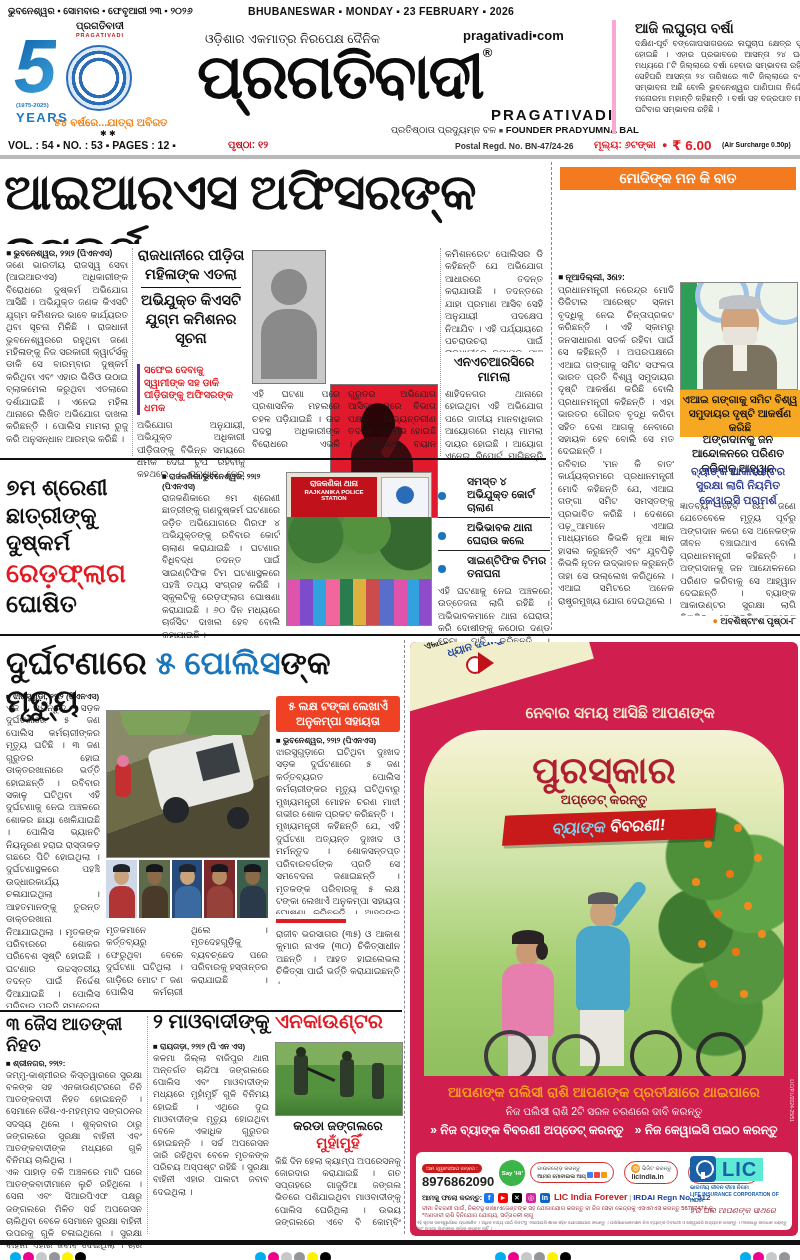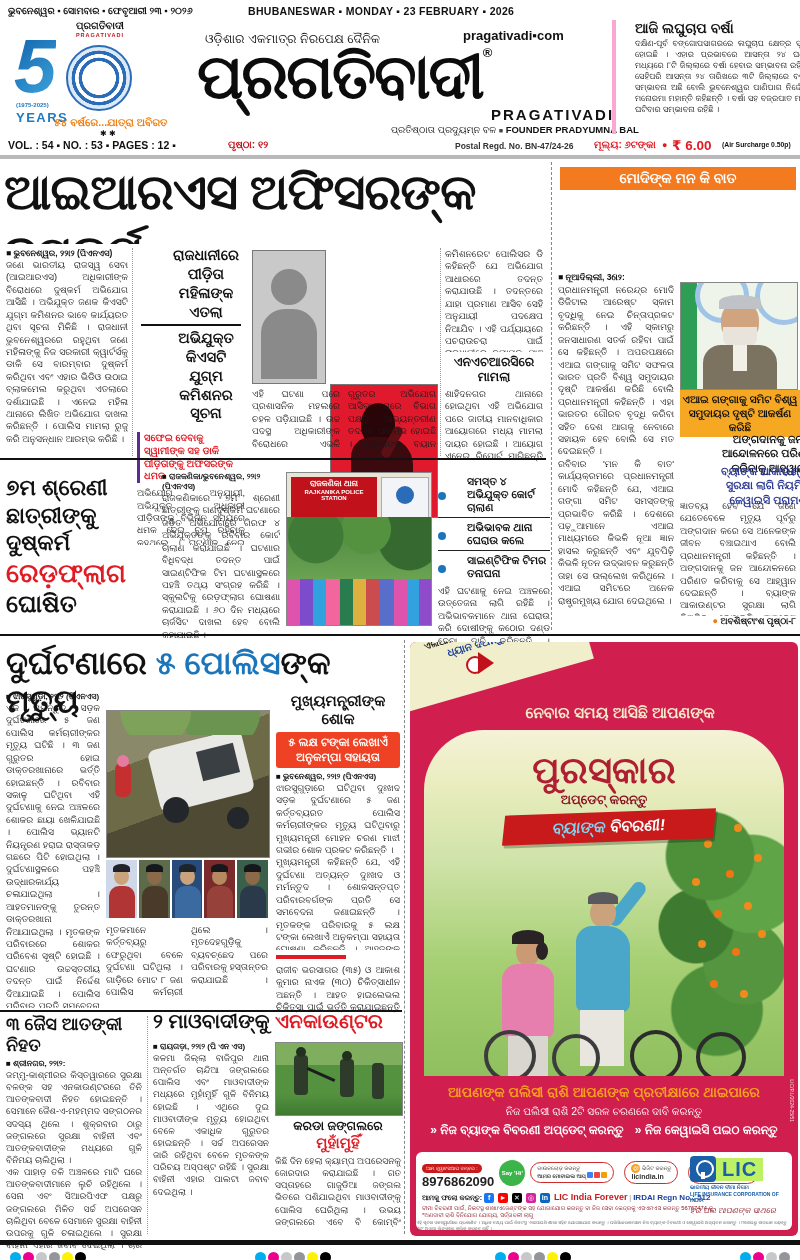--- a/index.html
+++ b/index.html
@@ -7,21 +7,21 @@
         font-family:"Liberation Sans","DejaVu Sans",sans-serif;color:#111;overflow:hidden;margin:0 auto;}
   .abs{position:absolute;}
   .byline{font-weight:bold;font-size:8.5px;color:#111;}
   .body{font-size:9.2px;line-height:1.35;text-align:justify;color:#1a1a1a;}
   .prewrap{white-space:pre-line;}
   .hidden-overflow{overflow:hidden;}
   .vrule{border-left:1px dotted #999;}
   .vdash{border-left:1px dashed #888;}
   .hrule{background:#111;}
   .center{text-align:center;}
-  .bold{font-weight:bold;margin-left:30px;}
+  .bold{font-weight:bold;}
   
   .title-big{font-size:62px;font-weight:900;letter-spacing:-2px;color:#0c0c0c;line-height:1;}
   .weather-box{border-left:4px solid #f9a8d4;padding-left:19px;}
   
   .kicker{background:#f47a1f;color:#fff;font-weight:bold;font-size:14px;text-align:center;line-height:23px;}
   
   .photo{overflow:hidden;position:relative;}
   .dot{display:inline-block;width:11px;height:11px;border-radius:50%;margin-right:2px;vertical-align:middle;}
   .dot-c{background:#00aeef}.dot-m{background:#ec008c}.dot-lg{background:#c7c8ca}
   .dot-g{background:#939598}.dot-y{background:#fff200}.dot-k{background:#000}
@@ -97,21 +97,21 @@
     <div class="abs" style="left:6px;top:88px;width:122px;height:208px;">
       <div class="byline">■ ଭୁବନେଶ୍ୱର, ୨୨ା୨ (ପିଏନଏସ)</div>
       <div class="body hidden-overflow" style="height:194px;">ଜଣେ ଭାରତୀୟ ରାଜସ୍ୱ ସେବା (ଆଇଆରଏସ) ଅଧିକାରୀଙ୍କ ବିରୋଧରେ ଦୁଷ୍କର୍ମ ଅଭିଯୋଗ ଆସିଛି । ଅଭିଯୁକ୍ତ ଜଣକ କିଏସଟି ଯୁଗ୍ମ କମିଶନର ଭାବେ କାର୍ଯ୍ୟରତ ଥିବା ସୂଚନା ମିଳିଛି । ରାଜଧାନୀ ଭୁବନେଶ୍ୱରରେ ରହୁଥିବା ଜଣେ ମହିଳାଙ୍କୁ ନିଜ ସରକାରୀ କ୍ୱାର୍ଟର୍ସକୁ ଡାକି ସେ ବାରମ୍ବାର ଦୁଷ୍କର୍ମ କରିଥିବା ଏବଂ ଏହାର ଭିଡିଓ ଉଠାଇ ବ୍ଲାକମେଲ କରୁଥିବା ଏତଲାରେ ଦର୍ଶାଯାଇଛି । ଏନେଇ ମହିଳା ଥାନାରେ ଲିଖିତ ଅଭିଯୋଗ ଦାଖଲ କରିଛନ୍ତି । ପୋଲିସ ମାମଲା ରୁଜୁ କରି ଅନୁସନ୍ଧାନ ଆରମ୍ଭ କରିଛି ।</div>
     </div>
     <div class="abs vrule" style="left:132px;top:88px;height:208px;"></div>
 
     <div class="abs" style="left:137px;top:86px;width:108px;height:210px;">
       <div class="center bold" style="font-size:14.5px;line-height:1.3;">ରାଜଧାନୀରେ ପୀଡ଼ିତା ମହିଳାଙ୍କ ଏତଲା</div>
       <div style="height:1.6px;background:#111;margin:3px 4px;"></div>
       <div class="center bold" style="font-size:14.5px;line-height:1.3;">ଅଭିଯୁକ୍ତ କିଏସଟି ଯୁଗ୍ମ କମିଶନର ସୂଚନା</div>
-      <div style="border-left:3px solid #5b2d90;padding-left:4px;margin-top:9px;color:#e01b24;font-weight:bold;font-size:9.8px;line-height:1.3;">ସଫେଇ ଦେବାକୁ ସ୍ୱାମୀଙ୍କ ସହ ଡାକି ପୀଡ଼ିତାଙ୍କୁ ଅଫିସରଙ୍କ ଧମକ</div>
+      <div style="border-left:3px solid #5b2d90;padding-left:4px;margin-top:16px;color:#e01b24;font-weight:bold;font-size:9.8px;line-height:1.3;">ସଫେଇ ଦେବାକୁ ସ୍ୱାମୀଙ୍କ ସହ ଡାକି ପୀଡ଼ିତାଙ୍କୁ ଅଫିସରଙ୍କ ଧମକ</div>
       <div class="body hidden-overflow" style="height:58px;margin-top:4px;">ଅଭିଯୋଗ ଅନୁଯାୟୀ, ଅଭିଯୁକ୍ତ ଅଧିକାରୀ ପୀଡ଼ିତାଙ୍କୁ ବିଭିନ୍ନ ସମୟରେ ଧମକ ଦେଇ ଚୁପ ରହିବାକୁ କହୁଥିଲେ । ଘଟଣାକୁ ନେଇ ମହିଳା ମାନସିକ ଚାପରେ ରହୁଥିବା କହିଛନ୍ତି ।</div>
     </div>
 
     <div class="abs photo" style="left:252px;top:90px;width:72px;height:132px;background:#c9c9c9;border:1px solid #777;">
       <div class="abs" style="left:18px;top:18px;width:36px;height:36px;border-radius:50%;background:#8a8a8a;"></div>
       <div class="abs" style="left:8px;top:58px;width:56px;height:70px;border-radius:24px 24px 0 0;background:#8a8a8a;"></div>
     </div>
 
     <div class="abs photo" style="left:330px;top:90px;width:106px;height:132px;background:#e0192c;border:1px solid #777;">
       <div class="abs" style="left:30px;top:18px;width:34px;height:42px;border-radius:50% 50% 45% 45%;background:#2a0508;"></div>
@@ -247,21 +247,20 @@
       </div>
       <div class="photo" style="flex:1;background:#3a5f4a;position:relative;">
         <div class="abs" style="left:8px;top:8px;width:15px;height:17px;border-radius:50%;background:#8a6a48;"></div>
         <div class="abs" style="left:7px;top:4px;width:17px;height:8px;border-radius:50% 50% 0 0;background:#14181c;"></div>
         <div class="abs" style="left:3px;top:26px;width:26px;height:32px;border-radius:10px 10px 0 0;background:#2a3a4a;"></div>
       </div>
     </div>
     <div class="abs body hidden-overflow" style="left:106px;top:284px;width:162px;height:76px;column-count:2;column-gap:8px;">ମୃତକମାନେ କର୍ତ୍ତବ୍ୟରୁ ଫେରୁଥିବା ବେଳେ ଦୁର୍ଘଟଣା ଘଟିଥିଲା । ଗାଡ଼ିରେ ମୋଟ ୮ ଜଣ ପୋଲିସ କର୍ମଚାରୀ ଥିଲେ । ମୃତଦେହଗୁଡ଼ିକୁ ବ୍ୟବଚ୍ଛେଦ ପରେ ପରିବାରକୁ ହସ୍ତାନ୍ତର କରାଯାଇଛି । ଶ୍ରଦ୍ଧାଞ୍ଜଳି ଜ୍ଞାପନ କରାଯାଇଛି ।</div>
 
     <div class="abs" style="left:276px;top:52px;width:124px;">
-      <div class="center" style="font-size:15px;font-weight:900;">ମୁଖ୍ୟମନ୍ତ୍ରୀଙ୍କ ଶୋକ</div>
       <div class="cm-box prewrap" style="margin-top:4px;">୫ ଲକ୍ଷ ଟଙ୍କା ଲେଖାଏଁ
 ଅନୁକମ୍ପା ସହାୟତା</div>
       <div class="byline" style="font-size:8px;margin-top:4px;">■ ଭୁବନେଶ୍ୱର, ୨୨ା୨ (ପିଏନଏସ)</div>
       <div class="body hidden-overflow prewrap" style="height:168px;">ଝାରସୁଗୁଡ଼ାରେ ଘଟିଥିବା ଦୁଃଖଦ ସଡ଼କ ଦୁର୍ଘଟଣାରେ ୫ ଜଣ କର୍ତ୍ତବ୍ୟରତ ପୋଲିସ କର୍ମଚାରୀଙ୍କର ମୃତ୍ୟୁ ଘଟିଥିବାରୁ ମୁଖ୍ୟମନ୍ତ୍ରୀ ମୋହନ ଚରଣ ମାଝୀ ଗଭୀର ଶୋକ ପ୍ରକଟ କରିଛନ୍ତି ।
 ମୁଖ୍ୟମନ୍ତ୍ରୀ କହିଛନ୍ତି ଯେ, ଏହି ଦୁର୍ଘଟଣା ଅତ୍ୟନ୍ତ ଦୁଃଖଦ ଓ ମର୍ମନ୍ତୁଦ । ଶୋକସନ୍ତପ୍ତ ପରିବାରବର୍ଗଙ୍କ ପ୍ରତି ସେ ସମବେଦନା ଜଣାଇଛନ୍ତି । ମୃତକଙ୍କ ପରିବାରକୁ ୫ ଲକ୍ଷ ଟଙ୍କା ଲେଖାଏଁ ଅନୁକମ୍ପା ସହାୟତା ଘୋଷଣା କରିଛନ୍ତି । ଆହତଙ୍କ ସମସ୍ତ ଚିକିତ୍ସା ଖର୍ଚ୍ଚ ସରକାର ବହନ କରିବେ ବୋଲି ପ୍ରଶାସନକୁ କହିଛନ୍ତି ।</div>
       <div style="width:70px;height:4px;background:#e01b24;margin:5px 0;"></div>
       <div class="body hidden-overflow" style="height:56px;">ରାଜୀବ ଭରସାଗର (୩୫) ଓ ଆକାଶ କୁମାର ନାଏକ (୩୦) ଚିକିତ୍ସାଧୀନ ଅଛନ୍ତି । ଆହତ ହାଇଲେଭଲ ଚିକିତ୍ସା ପାଇଁ ଭର୍ତ୍ତି କରାଯାଇଛନ୍ତି ।</div>
     </div>
     <div class="abs hrule" style="left:0;top:370px;width:402px;height:2px;"></div>
   </div>
@@ -362,21 +361,21 @@
       </div>
       <div style="font-size:5.8px;color:#8a1220;margin-top:2px;">ବୀମା ବିବରଣୀ ପାଇଁ, ନିକଟସ୍ଥ ଶାଖା/ଏଜେଣ୍ଟଙ୍କ ସହ ଯୋଗାଯୋଗ କରନ୍ତୁ ବା ନିଜ ସେବା କେନ୍ଦ୍ରକୁ ଏସଏମଏସ କରନ୍ତୁ 56767474 କୁ</div>
       <div style="font-size:5.8px;color:#8a1220;">*ଅଣଦାବୀ ରାଶି ବିନିଯୋଗ ଯୋଗ୍ୟ, ସର୍ତ୍ତାବଳୀ ଲାଗୁ</div>
 
       <div class="abs" style="right:6px;top:4px;width:96px;">
         <div style="display:flex;align-items:center;">
           <div style="width:26px;height:26px;background:#1b5fa8;border-radius:4px;position:relative;">
             <div class="abs" style="left:6px;top:4px;width:14px;height:14px;border-radius:50%;border:2px solid #fff;"></div>
             <div class="abs" style="left:11px;top:16px;width:4px;height:7px;background:#fff;"></div>
           </div>
-          <div style="background:#bef264;color:#1b5fa8;font-size:20px;font-weight:900;padding:0 6px;letter-spacing:1px;">LIC</div>
+          <div style="background:#5eead4;color:#1b5fa8;font-size:20px;font-weight:900;padding:0 6px;letter-spacing:1px;">LIC</div>
         </div>
         <div style="font-size:5.5px;font-weight:bold;color:#1b5fa8;margin-top:2px;">ଭାରତୀୟ ଜୀବନ ବୀମା ନିଗମ</div>
         <div style="font-size:5px;font-weight:bold;color:#1b5fa8;">LIFE INSURANCE CORPORATION OF INDIA</div>
         <div style="font-size:8px;font-style:italic;color:#8a1220;margin-top:3px;">ହର ପଲ ଆପଣଙ୍କ ସାଥରେ</div>
       </div>
     </div>
     <div class="abs hidden-overflow" style="left:6px;top:578px;width:376px;height:14px;font-size:4.6px;color:#555;line-height:1.4;">ଏହି ସୂଚନା ଜନସ୍ୱାର୍ଥରେ ପ୍ରକାଶିତ । ଅଧିକ ତଥ୍ୟ ପାଇଁ ନିକଟସ୍ଥ ଏଲଆଇସି ଶାଖା ସହିତ ଯୋଗାଯୋଗ କରନ୍ତୁ । ପଲିସିଧାରକମାନେ ନିଜ ବ୍ୟାଙ୍କ ବିବରଣୀ ଓ କେୱାଇସି ଅଦ୍ୟତନ ରଖନ୍ତୁ । ଠକେଇରୁ ସାବଧାନ ରହନ୍ତୁ ଏବଂ ଅଜଣା ଲିଙ୍କରେ କ୍ଲିକ କରନ୍ତୁ ନାହିଁ ।</div>
   </div>
 
   <div class="abs" style="left:6px;top:1014px;width:136px;height:222px;">

